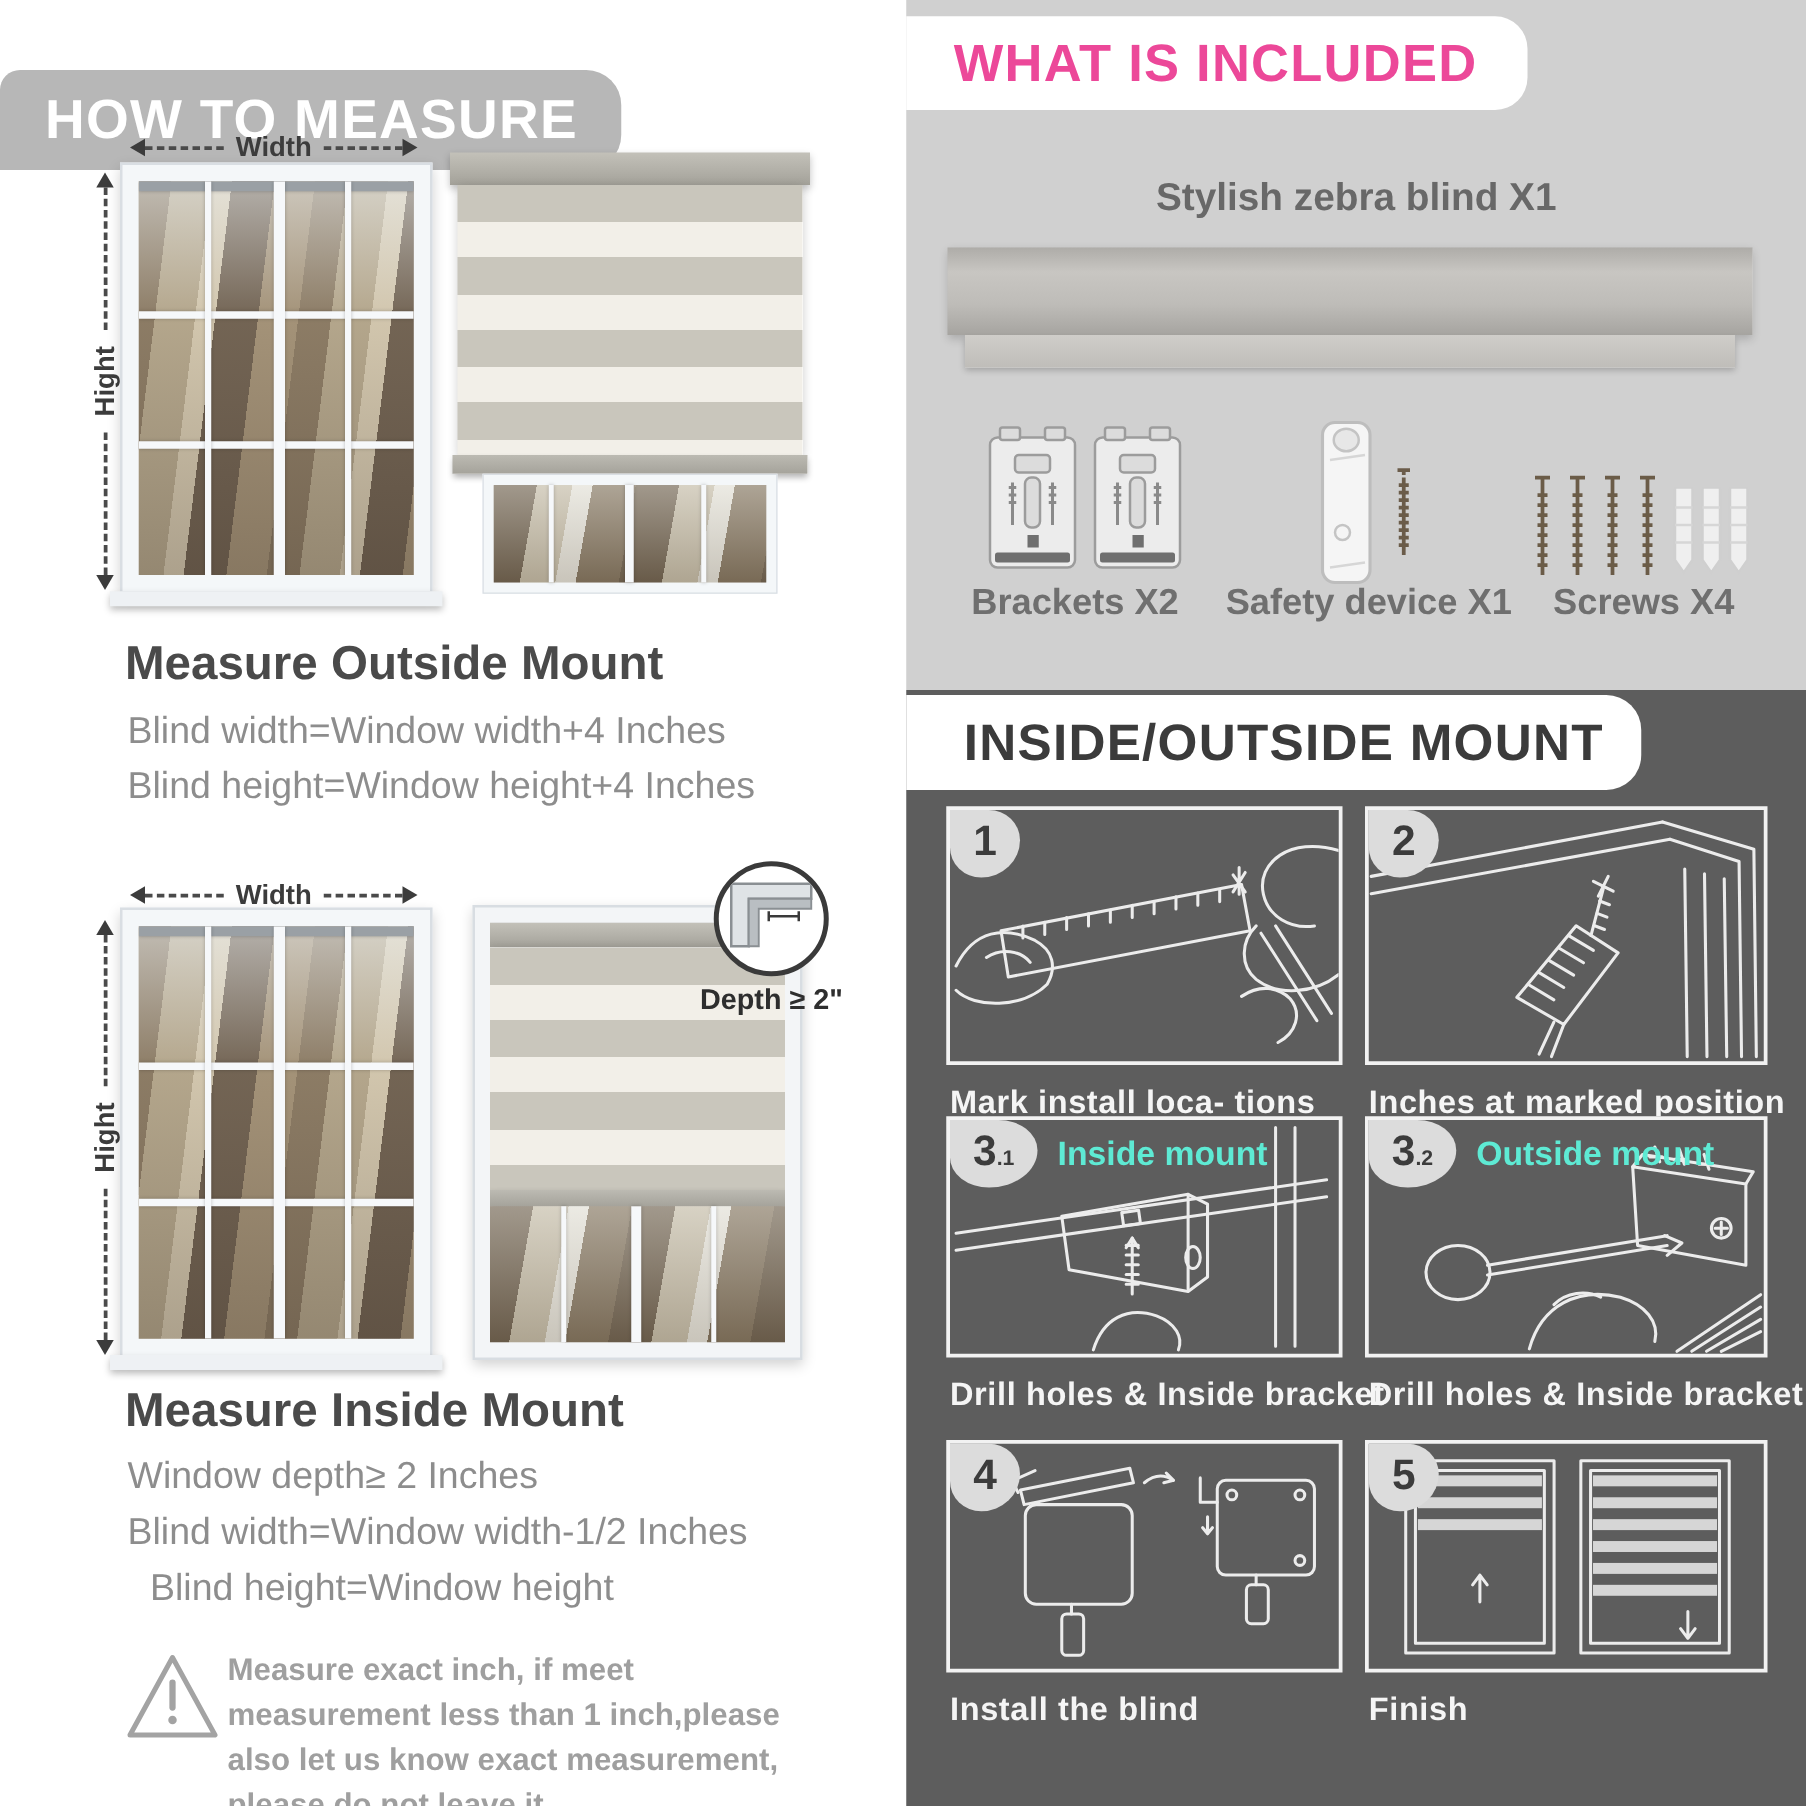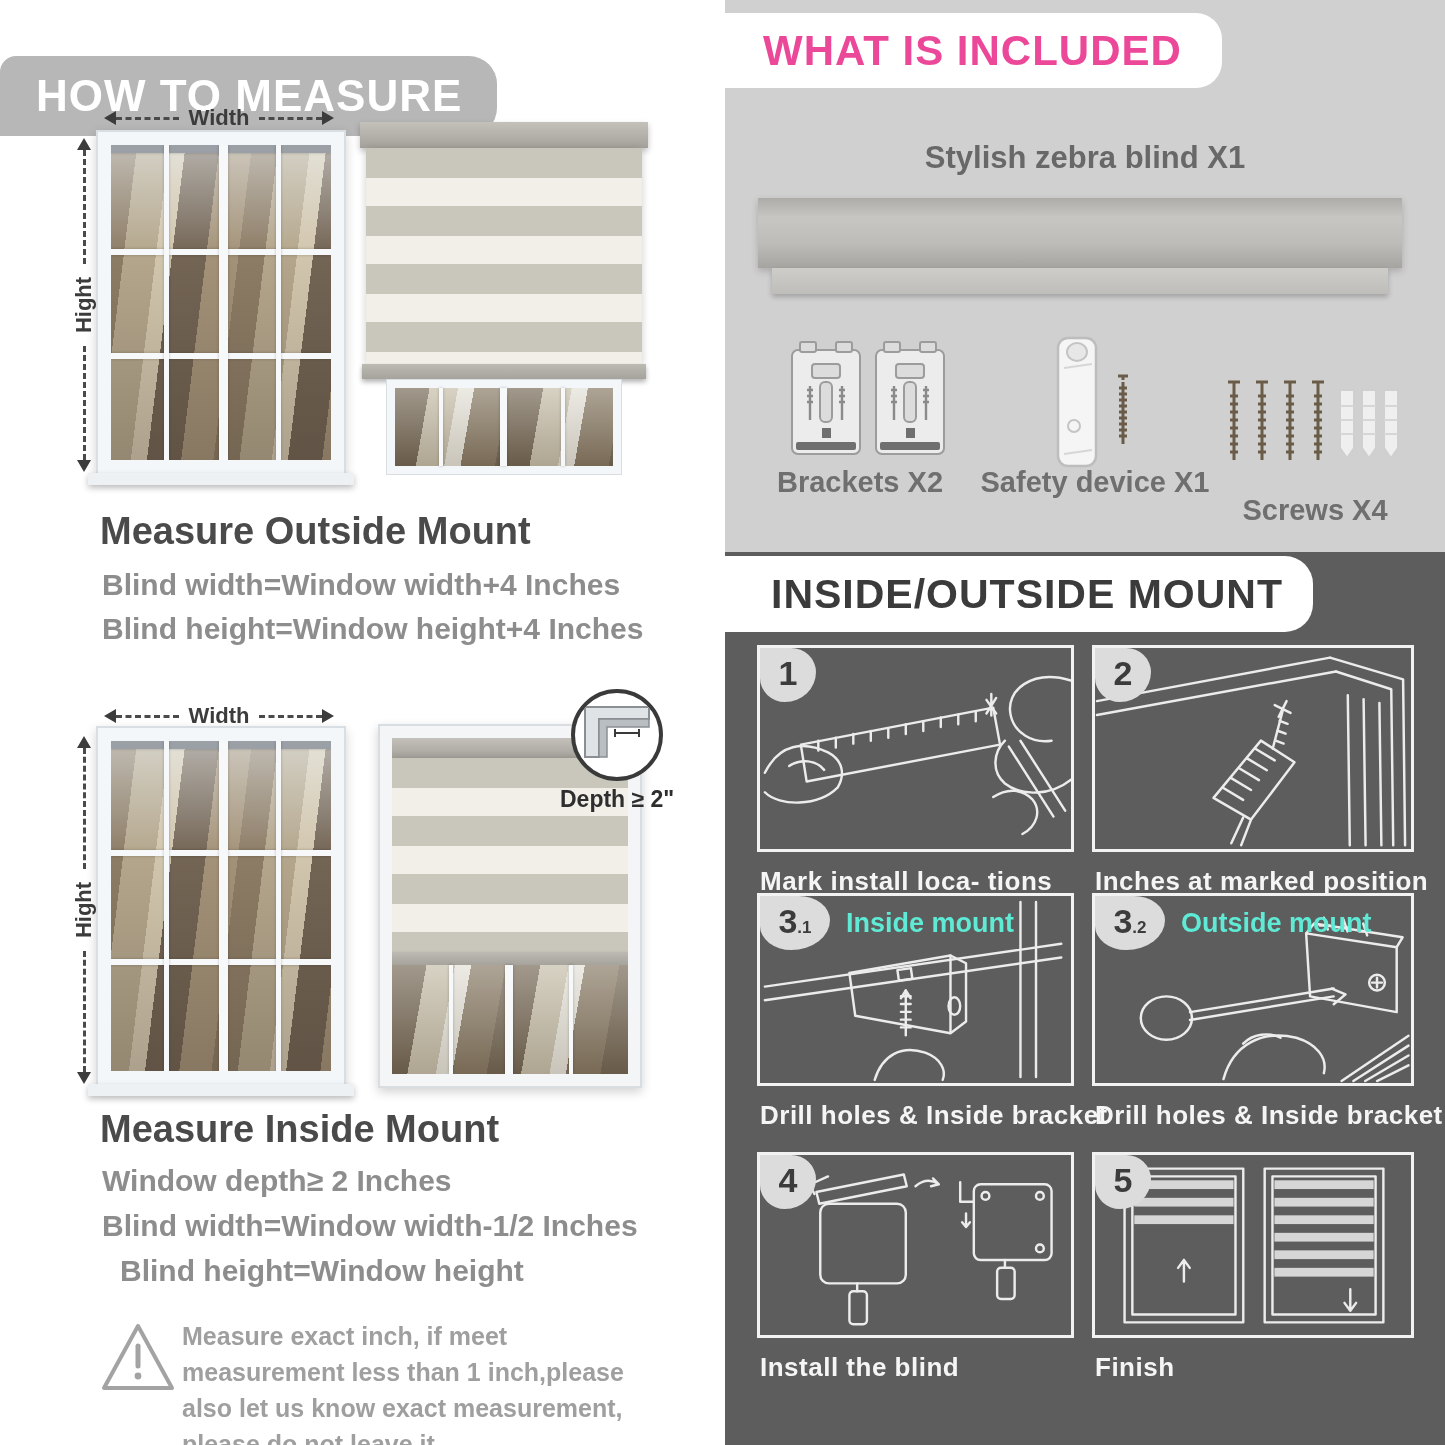--- a/index.html
+++ b/index.html
@@ -38,21 +38,21 @@
   
   .headrail{background:linear-gradient(180deg,#c3c1b9 0%,#b2b0a8 55%,#a3a199 100%);box-shadow:0 3px 6px rgba(0,0,0,.25);}
   .zebra{background:repeating-linear-gradient(180deg,#c9c6bc 0px,#c9c6bc 30px,#f2efe8 30px,#f2efe8 58px);
          box-shadow:0 2px 8px rgba(0,0,0,.20);}
   .botrail{background:linear-gradient(180deg,#bcbab2,#a5a39b);box-shadow:0 3px 5px rgba(0,0,0,.3);}
   .peekglass{background:
        linear-gradient(180deg, rgba(235,240,243,.35) 0%, rgba(0,0,0,.15) 100%),
        repeating-linear-gradient(100deg,#7a6a55 0 34px,#cdc2ab 34px 62px,#ece7db 62px 78px,#8d7c64 78px 112px);}
 
   .m-title{font-weight:bold;font-size:38px;color:#4a4a4a;}
-  .m-line{font-weight:bold;font-size:30px;color:#8d8d8d;}
+  .m-line{font-weight:normal;font-size:30px;color:#8d8d8d;}
   .warn-text{font-size:25px;line-height:36px;color:#9f9f9f;font-weight:bold;}
 
   
   .panel-light{left:725px;top:0;width:720px;height:552px;background:#d0d0d0;}
   .hdr-included{left:725px;top:13px;width:497px;height:75px;background:#ffffff;border-radius:0 26px 26px 0;
                 display:flex;align-items:center;}
   .hdr-included span{color:#ec4899;font-weight:bold;font-size:42px;letter-spacing:1px;padding-left:38px;}
   .product-title{left:725px;top:140px;width:720px;text-align:center;font-weight:bold;font-size:31px;color:#686868;}
   .inc-label{font-weight:bold;font-size:29px;color:#6f6f6f;text-align:center;}
 
@@ -263,21 +263,21 @@
     <path d="M142,14 h14 v58 l-7,10 l-7,-10 Z"></path>
     <path d="M164,14 h14 v58 l-7,10 l-7,-10 Z"></path>
   </g>
   <g stroke="#d6d6d6" stroke-width="2">
     <path d="M120,30 h14 M120,44 h14 M120,58 h14 M142,30 h14 M142,44 h14 M142,58 h14 M164,30 h14 M164,44 h14 M164,58 h14"></path>
   </g>
 </svg>
 
 <div class="abs inc-label" style="left:770px;top:466px;width:180px;">Brackets X2</div>
 <div class="abs inc-label" style="left:975px;top:466px;width:240px;">Safety device X1</div>
-<div class="abs inc-label" style="left:1225px;top:466px;width:180px;margin-top:28px;">Screws X4</div>
+<div class="abs inc-label" style="left:1225px;top:466px;width:180px;">Screws X4</div>
 
 <div class="abs panel-dark"></div>
 
 <div class="abs hdr-mount">
   <span>INSIDE/OUTSIDE MOUNT</span>
 </div>
 
 <div class="abs step" style="left:757px;top:645px;width:317px;height:207px;">
   <svg width="311" height="201" viewBox="0 0 320 200">
     <g class="lineart">

